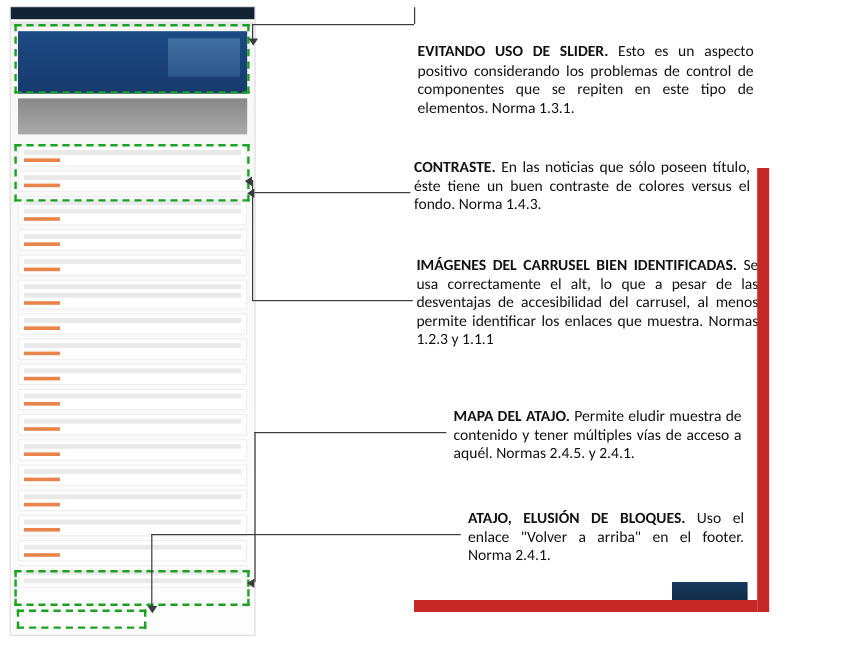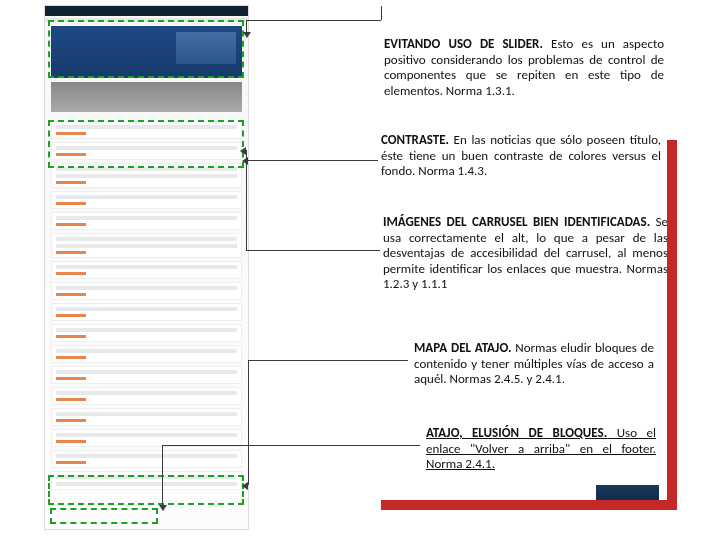--- a/index.html
+++ b/index.html
@@ -8,21 +8,20 @@
     height: 540px;
     background: #fff;
     font-family: Calibri, Arial, sans-serif;
     position: relative;
     overflow: hidden;
   }
   .slide {
     width: 653px;
     height: 540px;
     position: relative;
-    margin-left: 36px;
   }
   
   .red-bar-right {
     position: absolute;
     right: 12px;
     top: 140px;
     width: 10px;
     bottom: 30px;
     background: #c62828;
   }
@@ -117,21 +116,21 @@
     line-height: 1.2;
     color: #111;
     font-weight: 500;
     text-align: justify;
   }
   .anno .lead { font-weight: 700; }
   .p1 { left: 348px; top: 36px; width: 280px; }
   .p2 { left: 345px; top: 132px; width: 280px; }
   .p3 { left: 347px; top: 214px; width: 285px; }
   .p4 { left: 378px; top: 340px; width: 240px; }
-  .p5 { left: 390px; top: 425px; width: 230px; text-decoration: underline; }
+  .p5 { left: 390px; top: 425px; width: 230px; }
   
   .conn {
     position: absolute;
     border-color: #3b3b3b;
   }
   .conn .h, .conn .v {
     position: absolute;
     background: #3b3b3b;
   }
   .conn .h { height: 1px; }
@@ -275,21 +274,21 @@
   <p class="anno p1">
     <span class="lead">EVITANDO USO DE SLIDER.</span><span> Esto es un aspecto positivo considerando los problemas de control de componentes que se repiten en este tipo de elementos. Norma 1.3.1.</span>
   </p>
   <p class="anno p2">
     <span class="lead">CONTRASTE.</span><span> En las noticias que sólo poseen título, éste tiene un buen contraste de colores versus el fondo. Norma 1.4.3.</span>
   </p>
   <p class="anno p3">
     <span class="lead">IMÁGENES DEL CARRUSEL BIEN IDENTIFICADAS.</span><span> Se usa correctamente el alt, lo que a pesar de las desventajas de accesibilidad del carrusel, al menos permite identificar los enlaces que muestra. Normas 1.2.3 y 1.1.1</span>
   </p>
   <p class="anno p4">
-    <span class="lead">MAPA DEL ATAJO.</span><span> Normas eludir bloques de contenido y tener múltiples vías de acceso a aquél. Normas 2.4.5. y 2.4.1.</span>
+    <span class="lead">MAPA DEL ATAJO.</span><span> Permite eludir muestra de contenido y tener múltiples vías de acceso a aquél. Normas 2.4.5. y 2.4.1.</span>
   </p>
   <p class="anno p5">
     <span class="lead">ATAJO, ELUSIÓN DE BLOQUES.</span><span> Uso el enlace "Volver a arriba" en el footer. Norma 2.4.1.</span>
   </p>
 
   <div class="navy-strip"></div>
   <div class="red-bar-bottom"></div>
   <div class="red-bar-right"></div>
 
 </div>

